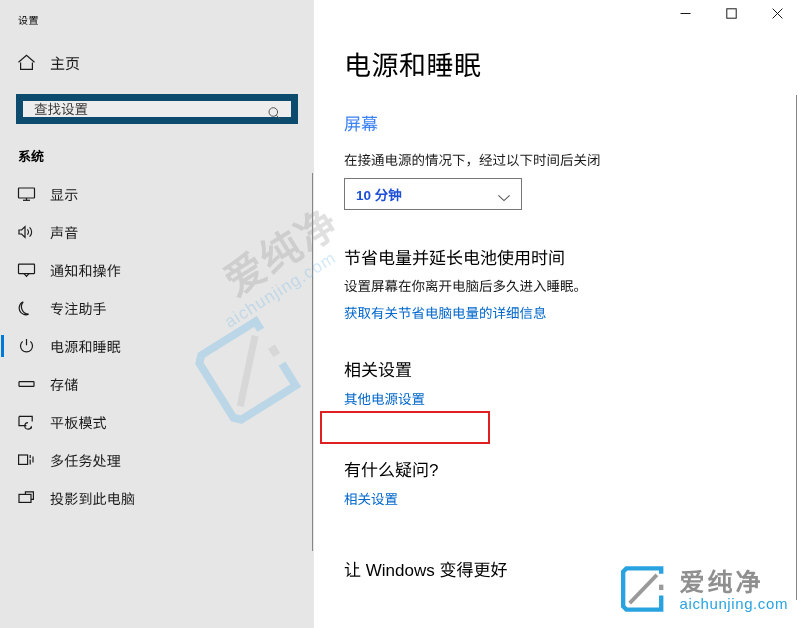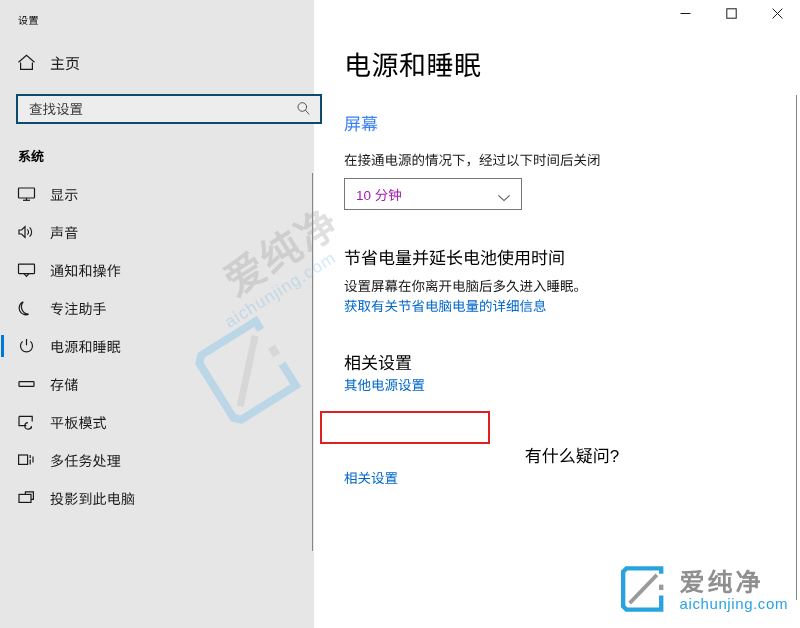--- a/index.html
+++ b/index.html
@@ -39,23 +39,23 @@
     height: 34px;
     margin-top: 18px;
     padding-left: 17px;
     cursor: default;
   }
   .home-row .ic { width: 26px; height: 20px; display:flex; align-items:center; }
   .home-label { font-size: 15px; color: #1a1a1a; margin-left: 7px; }
 
   .search-wrap {
     margin: 15px 0 0 16px;
-    width: 306px; height: 30px;
+    width: 282px; height: 30px;
     background: #ededed;
-    border: 2px solid #0c4a6e;
+    border: 7px solid #0c4a6e;
     display: flex; align-items: center;
     position: relative;
   }
   .search-input {
     border: 0; outline: 0; background: transparent;
     font-family: inherit;
     font-size: 13.5px;
     color: #444;
     padding-left: 11px;
     width: 240px; height: 26px;
@@ -141,30 +141,32 @@
   .dropdown {
     position: relative;
     margin-top: 9px;
     width: 178px; height: 32px;
     background: #ffffff;
     border: 1px solid #767676;
     display: flex; align-items: center;
     cursor: default;
   }
   .dropdown .val {
-    font-size: 13.5px; color: #a21caf;
+    font-size: 13.5px; color: #1d4ed8;
     padding-left: 11px;
+    font-weight: bold;
   }
   .dropdown .chev { position: absolute; right: 10px; top: 10px; }
 
   .link {
     font-size: 13.5px;
     color: var(--link, #0066cc);
     text-decoration: none;
     display: inline-block;
+    margin-top: 7px;
     cursor: pointer;
   }
 
   .red-box {
     position: absolute;
     left: 320px; top: 411px;
     width: 170px; height: 33px;
     border: 2px solid var(--highlight, #e02020);
     pointer-events: none;
     z-index: 6;
@@ -392,24 +394,25 @@
     <div class="sub-title">节省电量并延长电池使用时间</div>
 
     <div class="body-text tight">设置屏幕在你离开电脑后多久进入睡眠。</div>
 
     <a class="link">获取有关节省电脑电量的详细信息</a>
 
     <div class="sub-title">相关设置</div>
 
     <a class="link">其他电源设置</a>
 
-    <div class="sub-title" style="margin-top:48px;text-align:center;">有什么疑问?</div>
+    <div class="sub-title" style="margin-top:48px;">有什么疑问?</div>
 
     <a class="link">相关设置</a>
 
+    <div class="sub-title" style="margin-top:48px;">让 Windows 变得更好</div>
 
     <div class="content-scrollbar"></div>
   </div>
 
   <div class="red-box"></div>
 
   <div class="wm-big">
     <span class="wm-mark">
       <svg width="92" height="84" viewBox="0 0 92 84">
         <path d="M74 10 L74 4 L10 4 L4 10 L4 74 L10 80 L74 80 L74 58" fill="none" stroke="#5bb3e8" stroke-width="8" stroke-linecap="square"></path>

